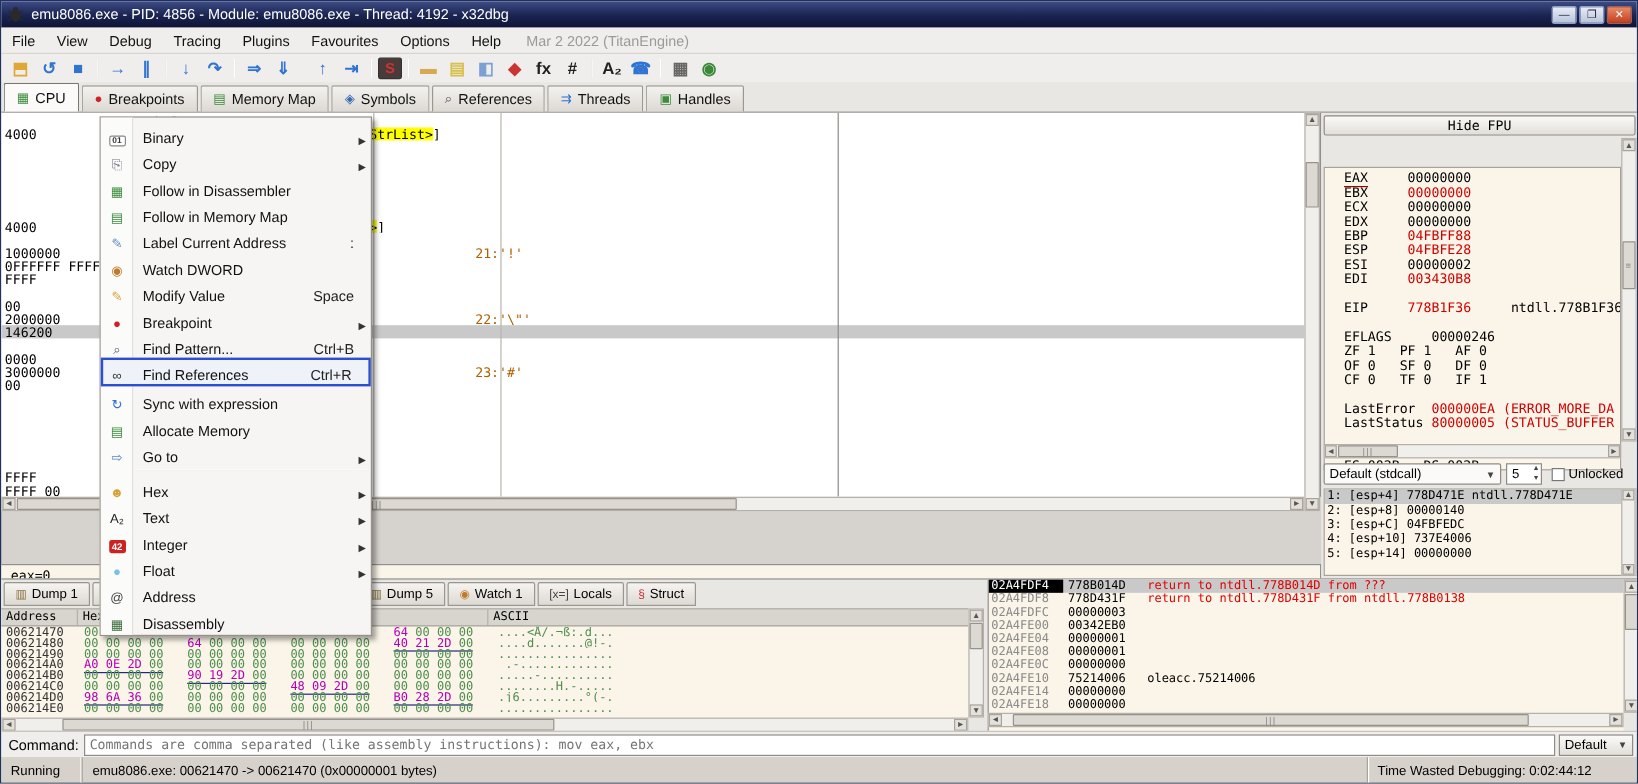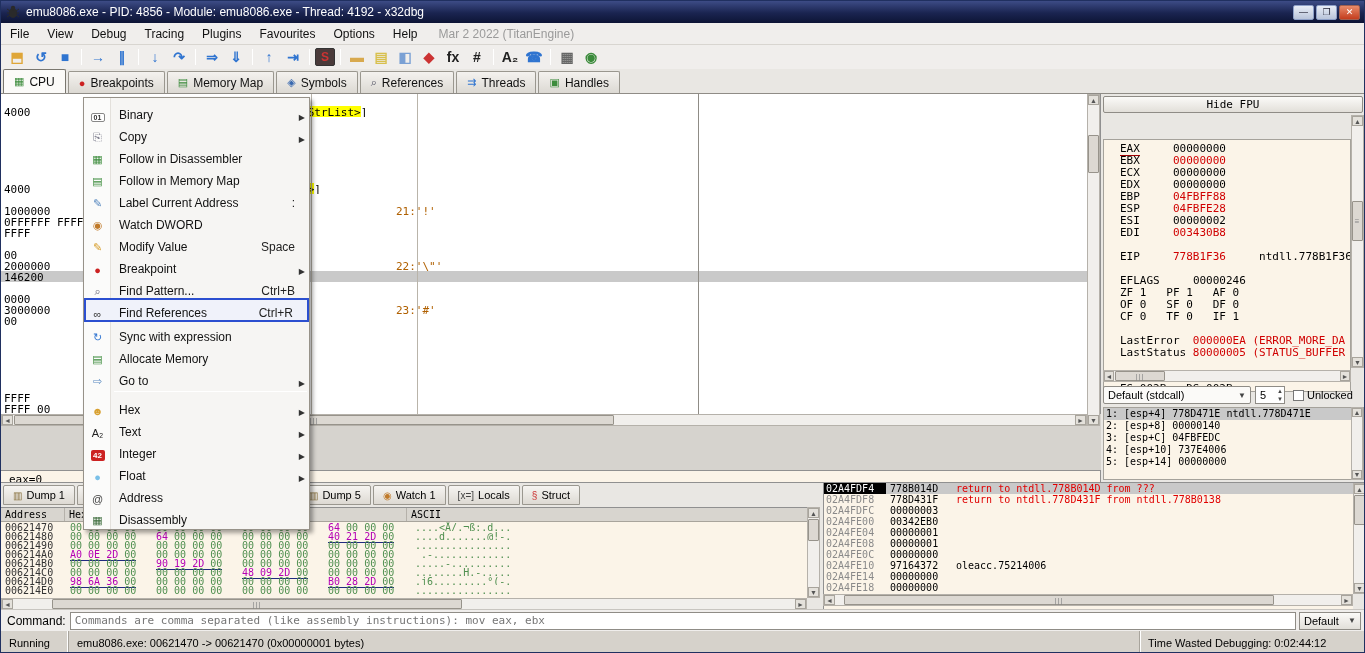--- a/index.html
+++ b/index.html
@@ -390,21 +390,21 @@
 
     <div class="stackarea">
       <div>
           <div class="strow" style="background: rgb(201, 201, 201);"><span class="st-addr selcell">02A4FDF4</span><span class="st-val">778B014D</span><span class="st-cmt redc">return to ntdll.778B014D from ???</span></div>
           <div class="strow"><span class="st-addr">02A4FDF8</span><span class="st-val">778D431F</span><span class="st-cmt redc">return to ntdll.778D431F from ntdll.778B0138</span></div>
           <div class="strow"><span class="st-addr">02A4FDFC</span><span class="st-val">00000003</span><span class="st-cmt"></span></div>
           <div class="strow"><span class="st-addr">02A4FE00</span><span class="st-val">00342EB0</span><span class="st-cmt"></span></div>
           <div class="strow"><span class="st-addr">02A4FE04</span><span class="st-val">00000001</span><span class="st-cmt"></span></div>
           <div class="strow"><span class="st-addr">02A4FE08</span><span class="st-val">00000001</span><span class="st-cmt"></span></div>
           <div class="strow"><span class="st-addr">02A4FE0C</span><span class="st-val">00000000</span><span class="st-cmt"></span></div>
-          <div class="strow"><span class="st-addr">02A4FE10</span><span class="st-val">97164372</span><span class="st-cmt">oleacc.75214006</span></div>
+          <div class="strow"><span class="st-addr">02A4FE10</span><span class="st-val">75214006</span><span class="st-cmt">oleacc.75214006</span></div>
           <div class="strow"><span class="st-addr">02A4FE14</span><span class="st-val">00000000</span><span class="st-cmt"></span></div>
           <div class="strow"><span class="st-addr">02A4FE18</span><span class="st-val">00000000</span><span class="st-cmt"></span></div>
         </div>
     </div>
     <div class="sb hsb-stack">
       <div class="sb-arrow" style="left:0;top:0;width:11px;height:10px;">◄</div>
       <div class="sb-thumb" style="left:20px;top:0;width:430px;height:10px;">|||</div>
       <div class="sb-arrow" style="right:0;top:0;width:11px;height:10px;">►</div>
     </div>
     <div class="sb vsb-stack">

